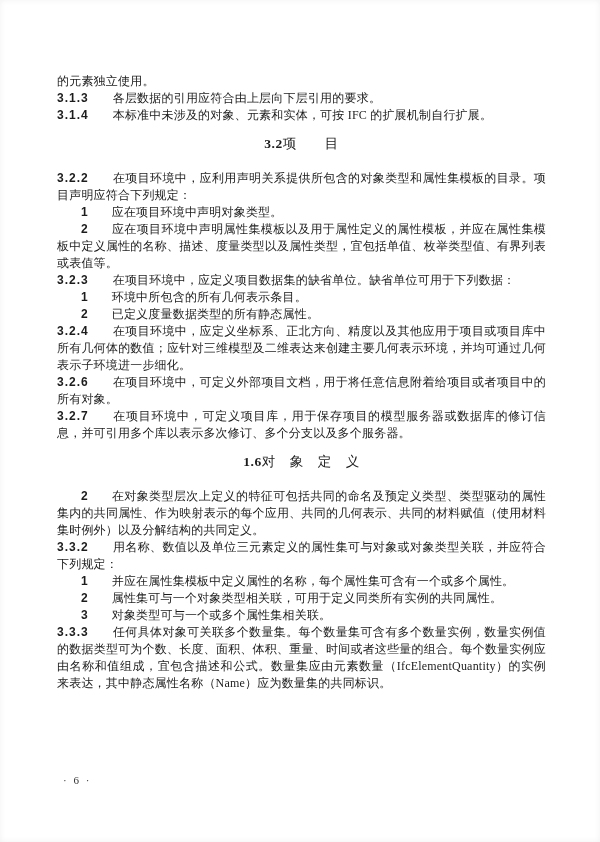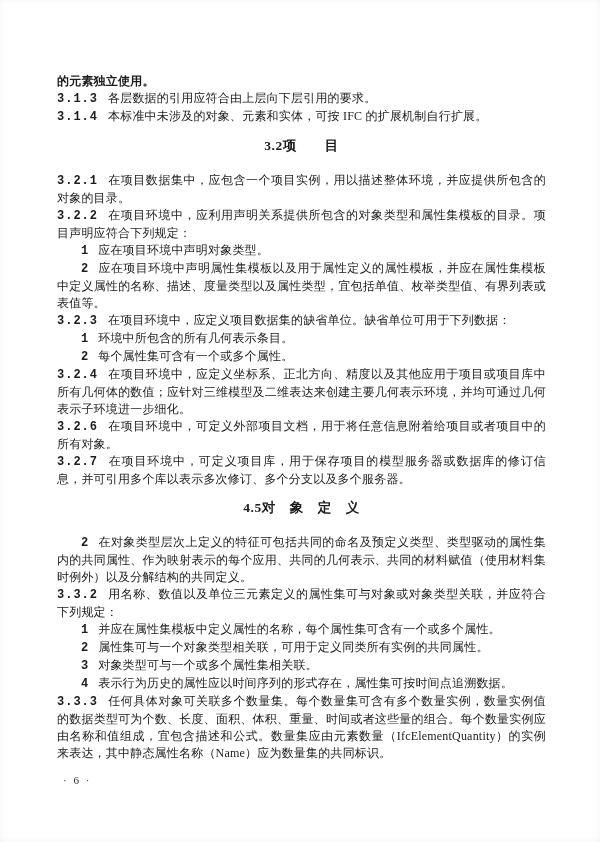--- a/index.html
+++ b/index.html
@@ -25,40 +25,40 @@
     width: 489px;
   }
   p {
     margin: 0;
     font-size: 12px;
     line-height: 17px;
     text-align: justify;
     text-justify: inter-ideograph;
     letter-spacing: 0.2px;
   }
-  p.cont { text-indent: 0; font-weight: bold; }
+  p.cont { text-indent: 0; }
   p.clause { text-indent: 0; }
   p.item { text-indent: 24px; }
   .num {
     font-weight: bold;
-    font-family: Liberation Mono, monospace;
-    margin-right: 10px;
+    font-family: Liberation Sans, sans-serif;
+    margin-right: 24px;
     letter-spacing: 1px;
   }
   .item .num { letter-spacing: 0; }
   p.heading {
     text-align: center;
     font-weight: bold;
     font-size: 13.5px;
     line-height: 18px;
     margin: 11px 0 17px 0;
     letter-spacing: 0.5px;
   }
   .hnum { font-weight: bold; }
-  .htitle { font-weight: bold; }
+  .htitle { font-weight: normal; }
   .footer {
     position: absolute;
     left: 63px;
     top: 774px;
     font-size: 11px;
     color: #333;
     letter-spacing: 2px;
   }
 </style>
 </head>
@@ -68,57 +68,55 @@
   <div class="content">
 
     <p class="cont"><span>的元素独立使用。</span></p>
 
     <p class="clause"><span class="num">3.1.3</span><span>各层数据的引用应符合由上层向下层引用的要求。</span></p>
 
     <p class="clause"><span class="num">3.1.4</span><span>本标准中未涉及的对象、元素和实体，可按 IFC 的扩展机制自行扩展。</span></p>
 
     <p class="heading"><span class="hnum">3.2</span><span class="htitle">项　　目</span></p>
 
-    <p class="clause"><span class="num">3.2.1</span><span>在项目数据集中，应包含一个项目实例，用以描述整体环境，并应提供所包含的对象的目录。</span></p>
 
     <p class="clause"><span class="num">3.2.2</span><span>在项目环境中，应利用声明关系提供所包含的对象类型和属性集模板的目录。项目声明应符合下列规定：</span></p>
 
     <p class="item"><span class="num">1</span><span>应在项目环境中声明对象类型。</span></p>
 
     <p class="item"><span class="num">2</span><span>应在项目环境中声明属性集模板以及用于属性定义的属性模板，并应在属性集模板中定义属性的名称、描述、度量类型以及属性类型，宜包括单值、枚举类型值、有界列表或表值等。</span></p>
 
     <p class="clause"><span class="num">3.2.3</span><span>在项目环境中，应定义项目数据集的缺省单位。缺省单位可用于下列数据：</span></p>
 
     <p class="item"><span class="num">1</span><span>环境中所包含的所有几何表示条目。</span></p>
 
-    <p class="item"><span class="num">2</span><span>每个属性集可含有一个或多个属性。</span></p>
+    <p class="item"><span class="num">2</span><span>已定义度量数据类型的所有静态属性。</span></p>
 
 
     <p class="clause"><span class="num">3.2.4</span><span>在项目环境中，应定义坐标系、正北方向、精度以及其他应用于项目或项目库中所有几何体的数值；应针对三维模型及二维表达来创建主要几何表示环境，并均可通过几何表示子环境进一步细化。</span></p>
 
 
     <p class="clause"><span class="num">3.2.6</span><span>在项目环境中，可定义外部项目文档，用于将任意信息附着给项目或者项目中的所有对象。</span></p>
 
     <p class="clause"><span class="num">3.2.7</span><span>在项目环境中，可定义项目库，用于保存项目的模型服务器或数据库的修订信息，并可引用多个库以表示多次修订、多个分支以及多个服务器。</span></p>
 
-    <p class="heading"><span class="hnum">4.5</span><span class="htitle">对　象　定　义</span></p>
+    <p class="heading"><span class="hnum">1.6</span><span class="htitle">对　象　定　义</span></p>
 
 
 
     <p class="item"><span class="num">2</span><span>在对象类型层次上定义的特征可包括共同的命名及预定义类型、类型驱动的属性集内的共同属性、作为映射表示的每个应用、共同的几何表示、共同的材料赋值（使用材料集时例外）以及分解结构的共同定义。</span></p>
 
 
     <p class="clause"><span class="num">3.3.2</span><span>用名称、数值以及单位三元素定义的属性集可与对象或对象类型关联，并应符合下列规定：</span></p>
 
     <p class="item"><span class="num">1</span><span>并应在属性集模板中定义属性的名称，每个属性集可含有一个或多个属性。</span></p>
 
     <p class="item"><span class="num">2</span><span>属性集可与一个对象类型相关联，可用于定义同类所有实例的共同属性。</span></p>
 
     <p class="item"><span class="num">3</span><span>对象类型可与一个或多个属性集相关联。</span></p>
 
-    <p class="item"><span class="num">4</span><span>表示行为历史的属性应以时间序列的形式存在，属性集可按时间点追溯数据。</span></p>
 
     <p class="clause"><span class="num">3.3.3</span><span>任何具体对象可关联多个数量集。每个数量集可含有多个数量实例，数量实例值的数据类型可为个数、长度、面积、体积、重量、时间或者这些量的组合。每个数量实例应由名称和值组成，宜包含描述和公式。数量集应由元素数量（IfcElementQuantity）的实例来表达，其中静态属性名称（Name）应为数量集的共同标识。</span></p>
 
   </div>
 
   <div class="footer">· 6 ·</div>
 </div>
 
 </body></html>

